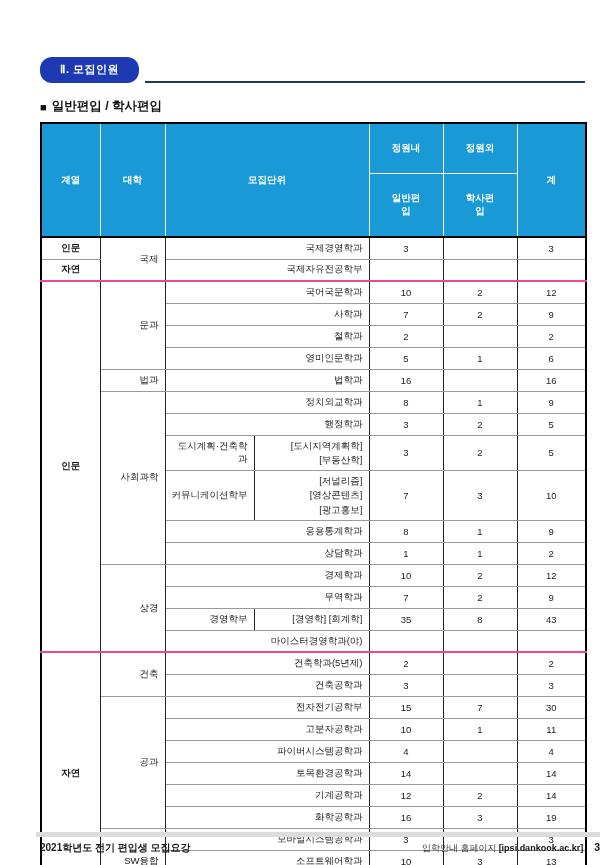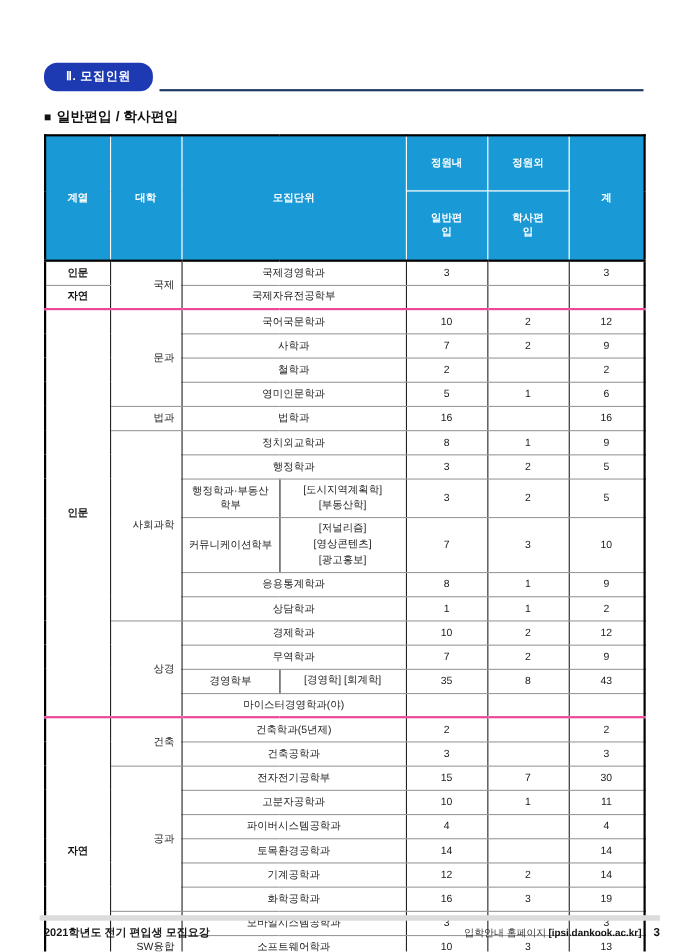--- a/index.html
+++ b/index.html
@@ -51,22 +51,22 @@
     padding:3px 6px; height:22px;
     vertical-align:middle;
     background:#fff;
   }
   table.roster td:last-child { border-right:none; }
   tbody tr:first-child > td { border-top:2px solid #000; }
   tr.section-top > td { border-top:2px solid #ec4899; }
   tr.college-top > td { border-top:1.5px solid #3a3a3a; }
   td.cat { background:#DEE9F3; text-align:center; font-weight:700; color:#111; }
   td.col { text-align:right; color:#222; }
-  td.unit { text-align:center; }
-  td.sub { text-align:center; line-height:1.5; padding:3px 6px; }
+  td.unit { text-align:right; }
+  td.sub { text-align:right; line-height:1.5; padding:3px 6px; }
   td.num { text-align:center; }
   td.empty { background:#EDEDED; }
 
   
   .footer-bar {
     position:absolute; left:36px; top:832px;
     width:564px; height:5px; background:#DCDCDC;
   }
   .footer-row {
     position:absolute; left:40px; top:841px; width:560px;
@@ -172,21 +172,21 @@
           <td class="num">1</td>
           <td class="num">9</td>
         </tr>
         <tr>
           <td class="unit" colspan="2">행정학과</td>
           <td class="num">3</td>
           <td class="num">2</td>
           <td class="num">5</td>
         </tr>
         <tr>
-          <td class="unit">행정학과·부동산학부</td>
+          <td class="unit">도시계획·건축학과</td>
           <td class="sub">
             <div>[도시지역계획학]</div>
             <div>[부동산학]</div>
           </td>
           <td class="num">3</td>
           <td class="num">2</td>
           <td class="num">5</td>
         </tr>
         <tr>
           <td class="unit">커뮤니케이션학부</td>

